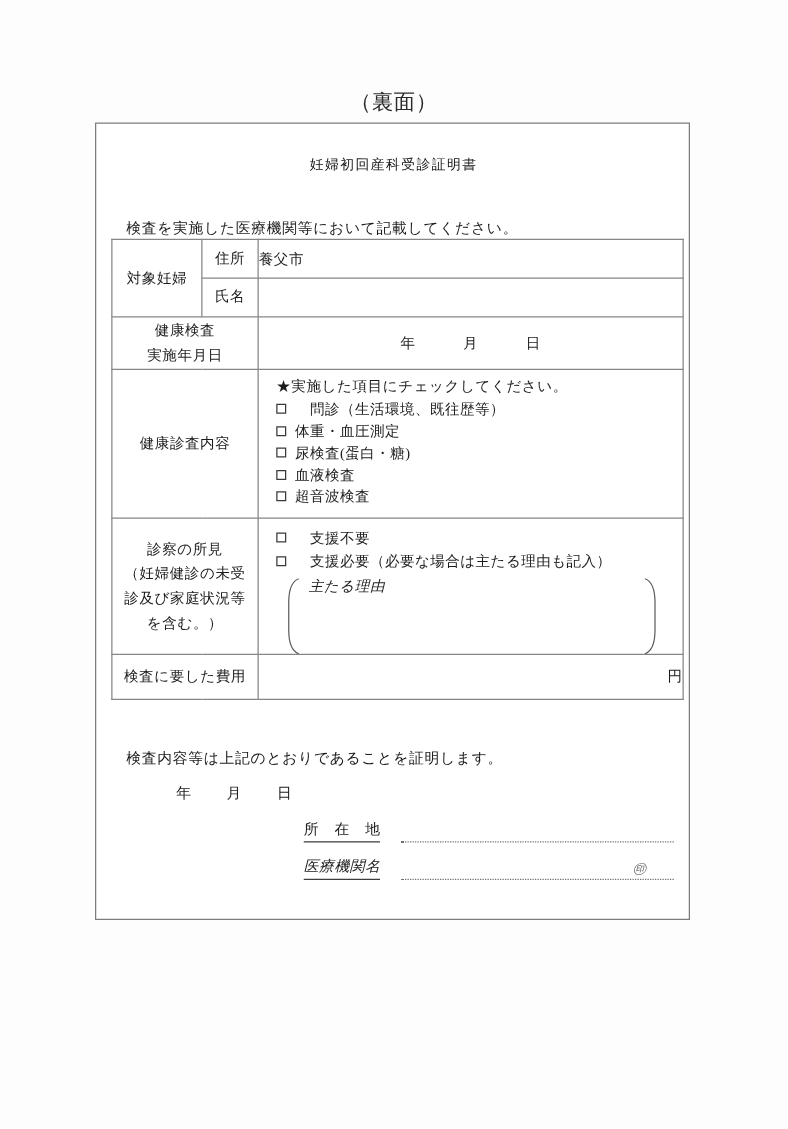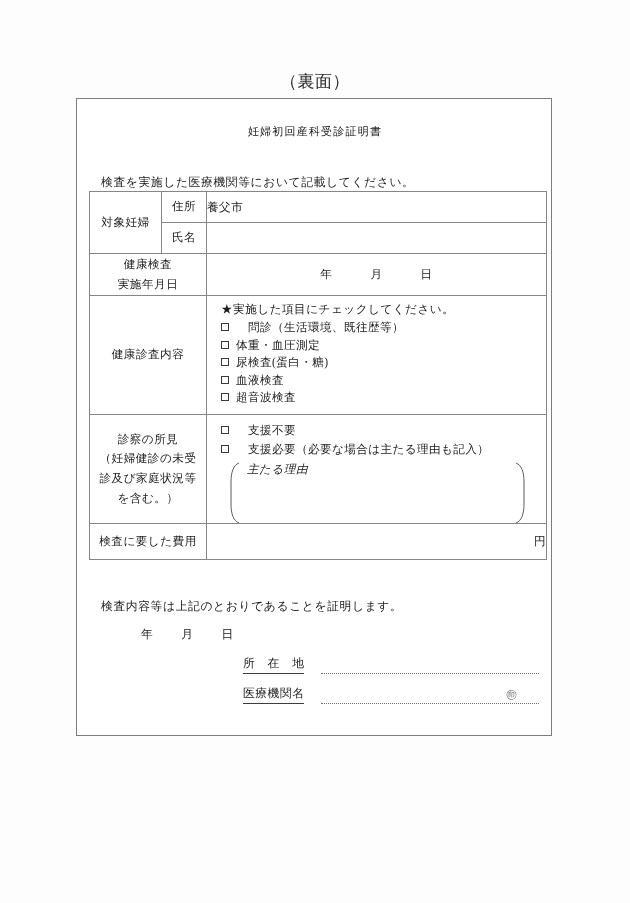--- a/index.html
+++ b/index.html
@@ -186,21 +186,21 @@
   }
   .foot-date .sp { display: inline-block; width: 28px; }
 
   .sig-line {
     position: absolute;
     left: 166px;
     width: 296px;
     height: 19px;
   }
   .sig-line.l1 { top: 556px; }
-  .sig-line.l2 { top: 586px; }
+  .sig-line.l2 { top: 586px; font-style: italic; }
 
   .sig-label {
     position: absolute;
     left: 0;
     bottom: 0;
     font-size: 11.8px;
     letter-spacing: 0.5px;
     border-bottom: 0.9px solid #3d3d3d;
     padding-bottom: 1px;
     white-space: pre;

